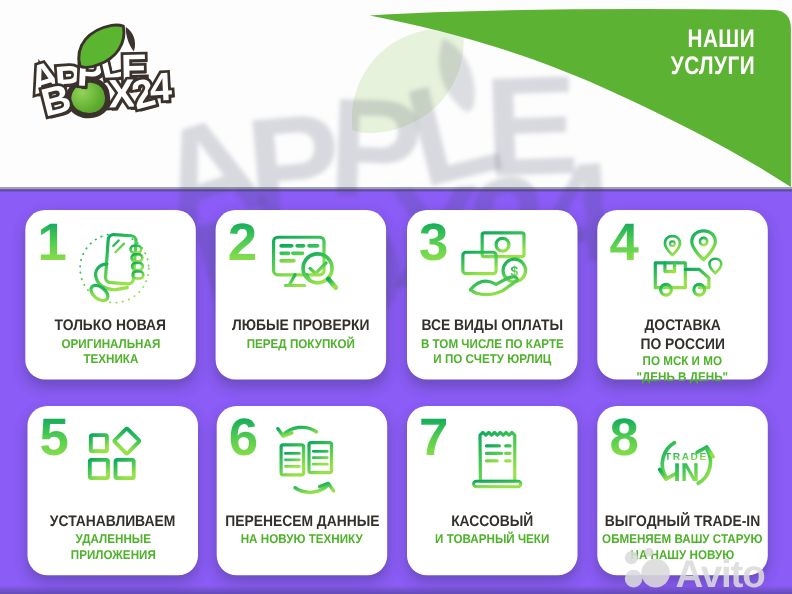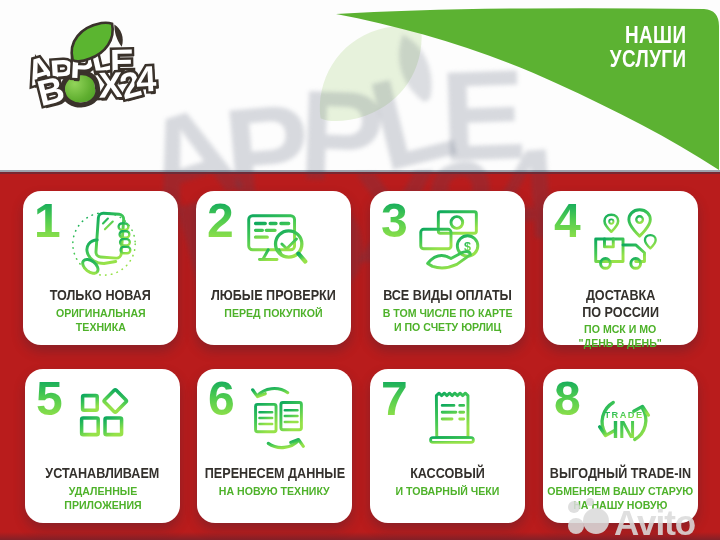--- a/index.html
+++ b/index.html
@@ -1,17 +1,17 @@
 <!DOCTYPE html>
 <html><head>
 <meta charset="utf-8">
 <style>
   html,body{margin:0;padding:0;background:#555;}
   #stage{position:relative;width:720px;height:540px;overflow:hidden;
-         background:#b91c1c;font-family:"Liberation Sans",sans-serif;
+         background:#8b5cf6;font-family:"Liberation Sans",sans-serif;
          -webkit-font-smoothing:antialiased;}
 
   
   .header{position:absolute;left:0;top:0;width:720px;height:172px;background:#fdfdfd;z-index:1;}
   .header-divider{position:absolute;left:0;top:170px;width:720px;height:4px;
                   background:rgba(44,54,76,.45);z-index:3;}
   .pale-leaf{position:absolute;left:314px;top:22px;width:112px;height:102px;
              transform:rotate(2deg);z-index:1;}
 
   

